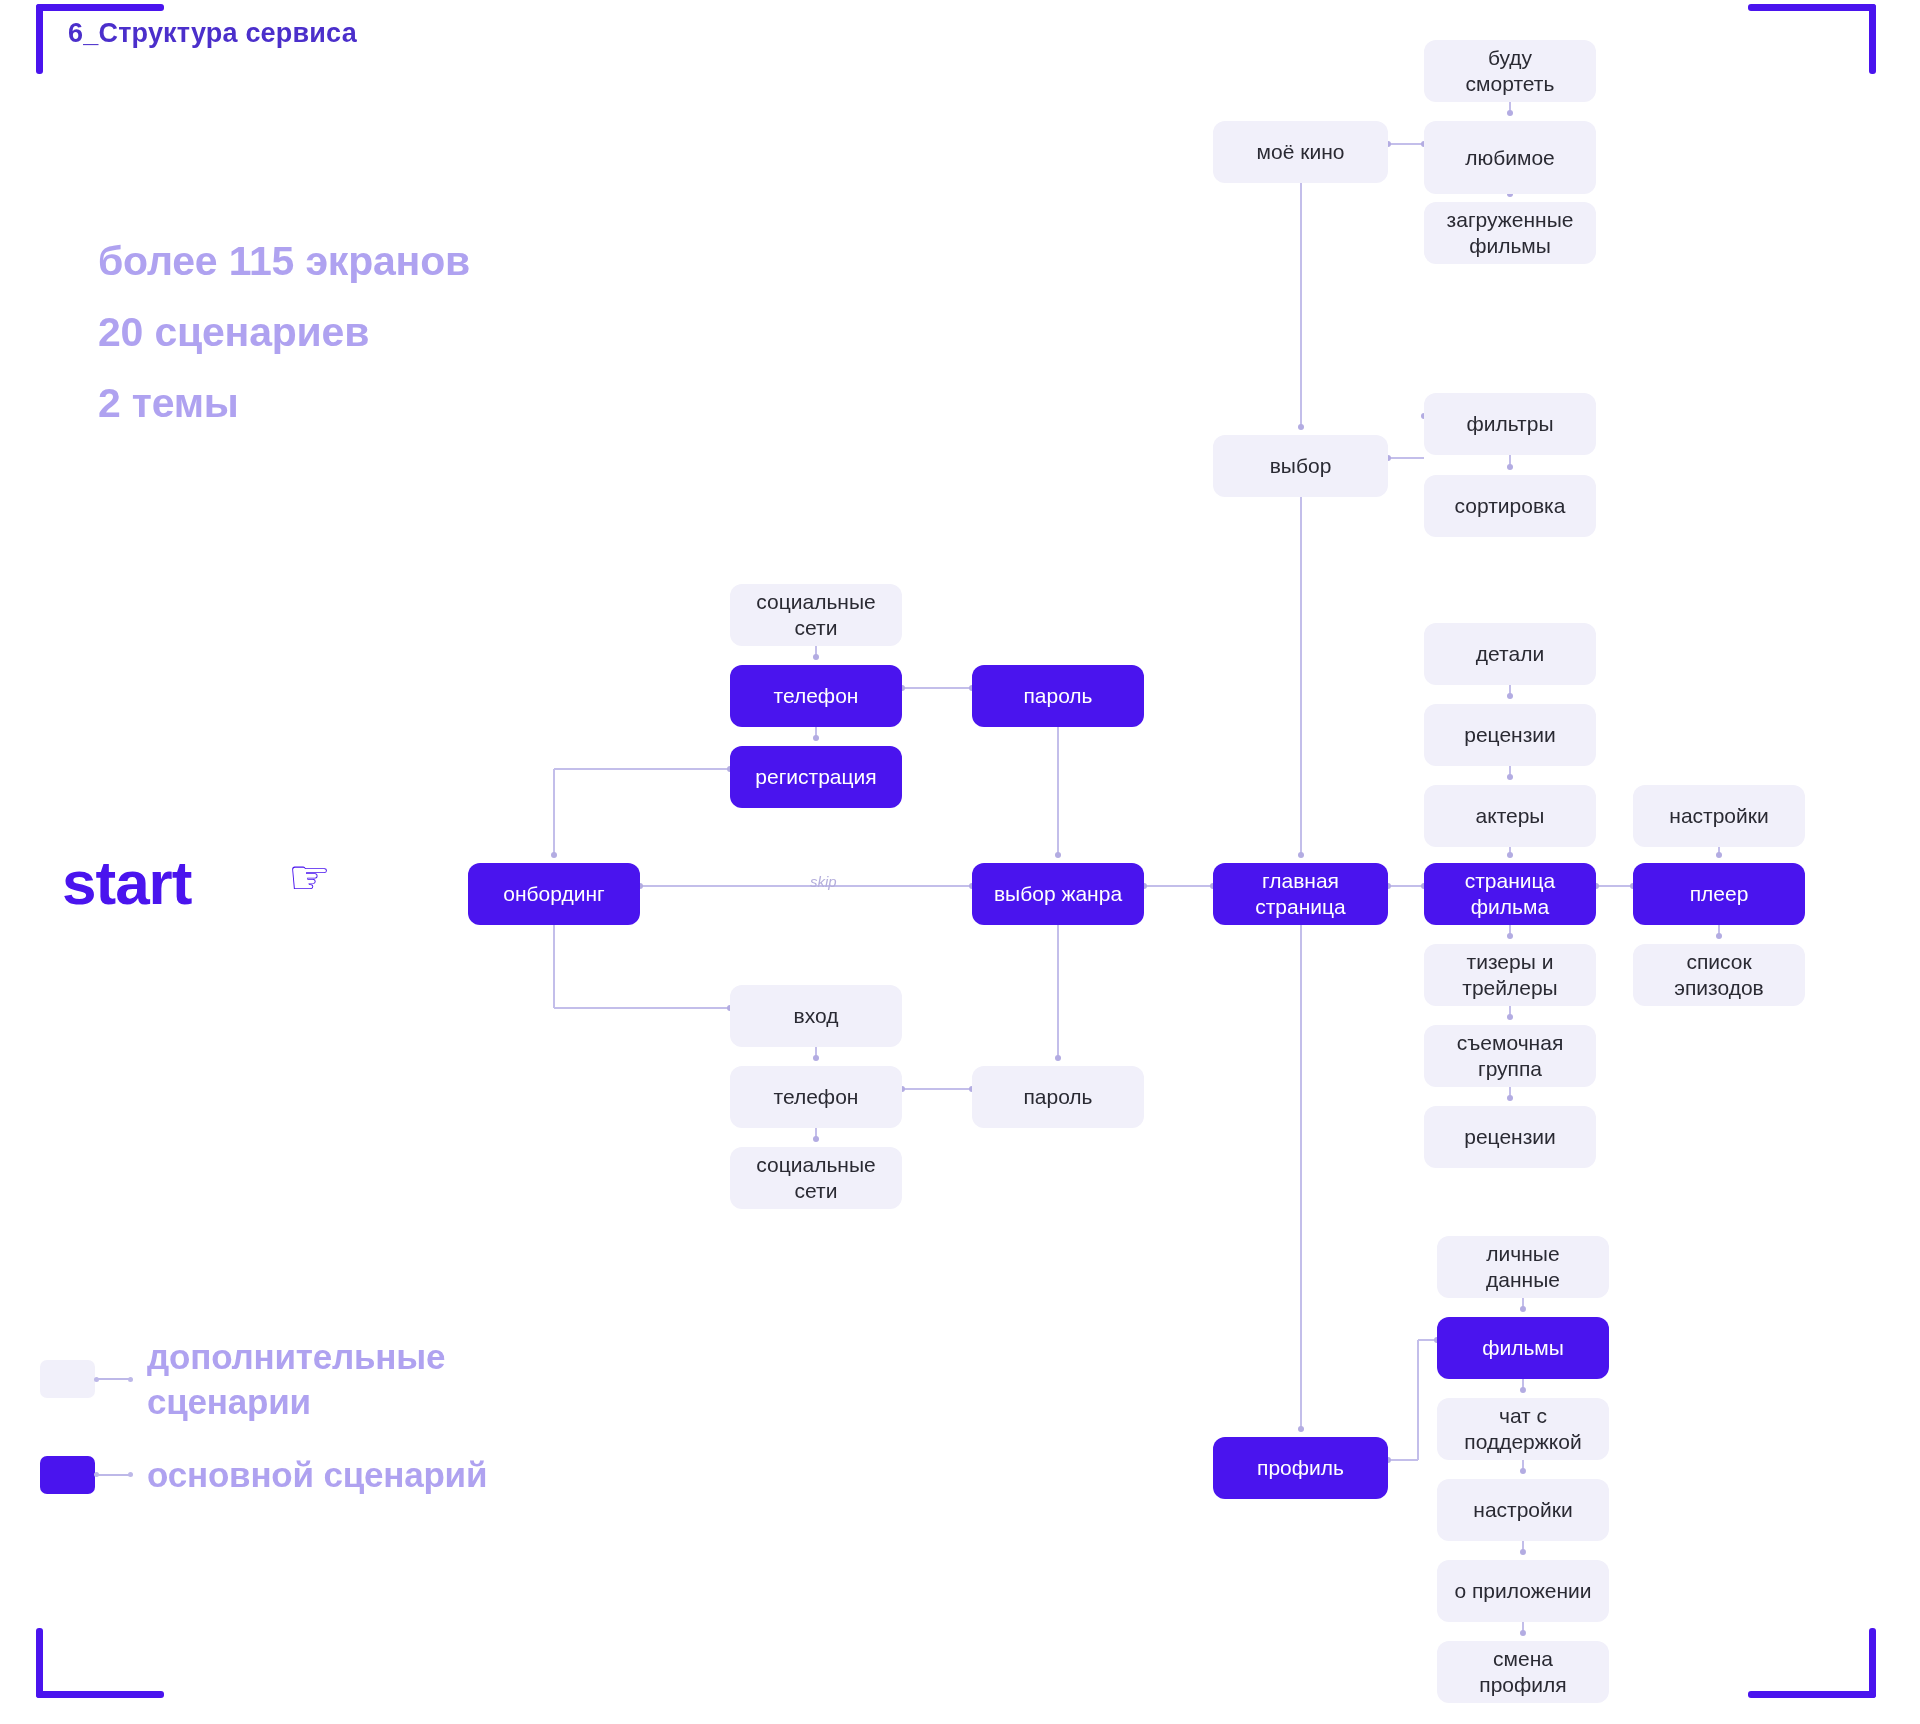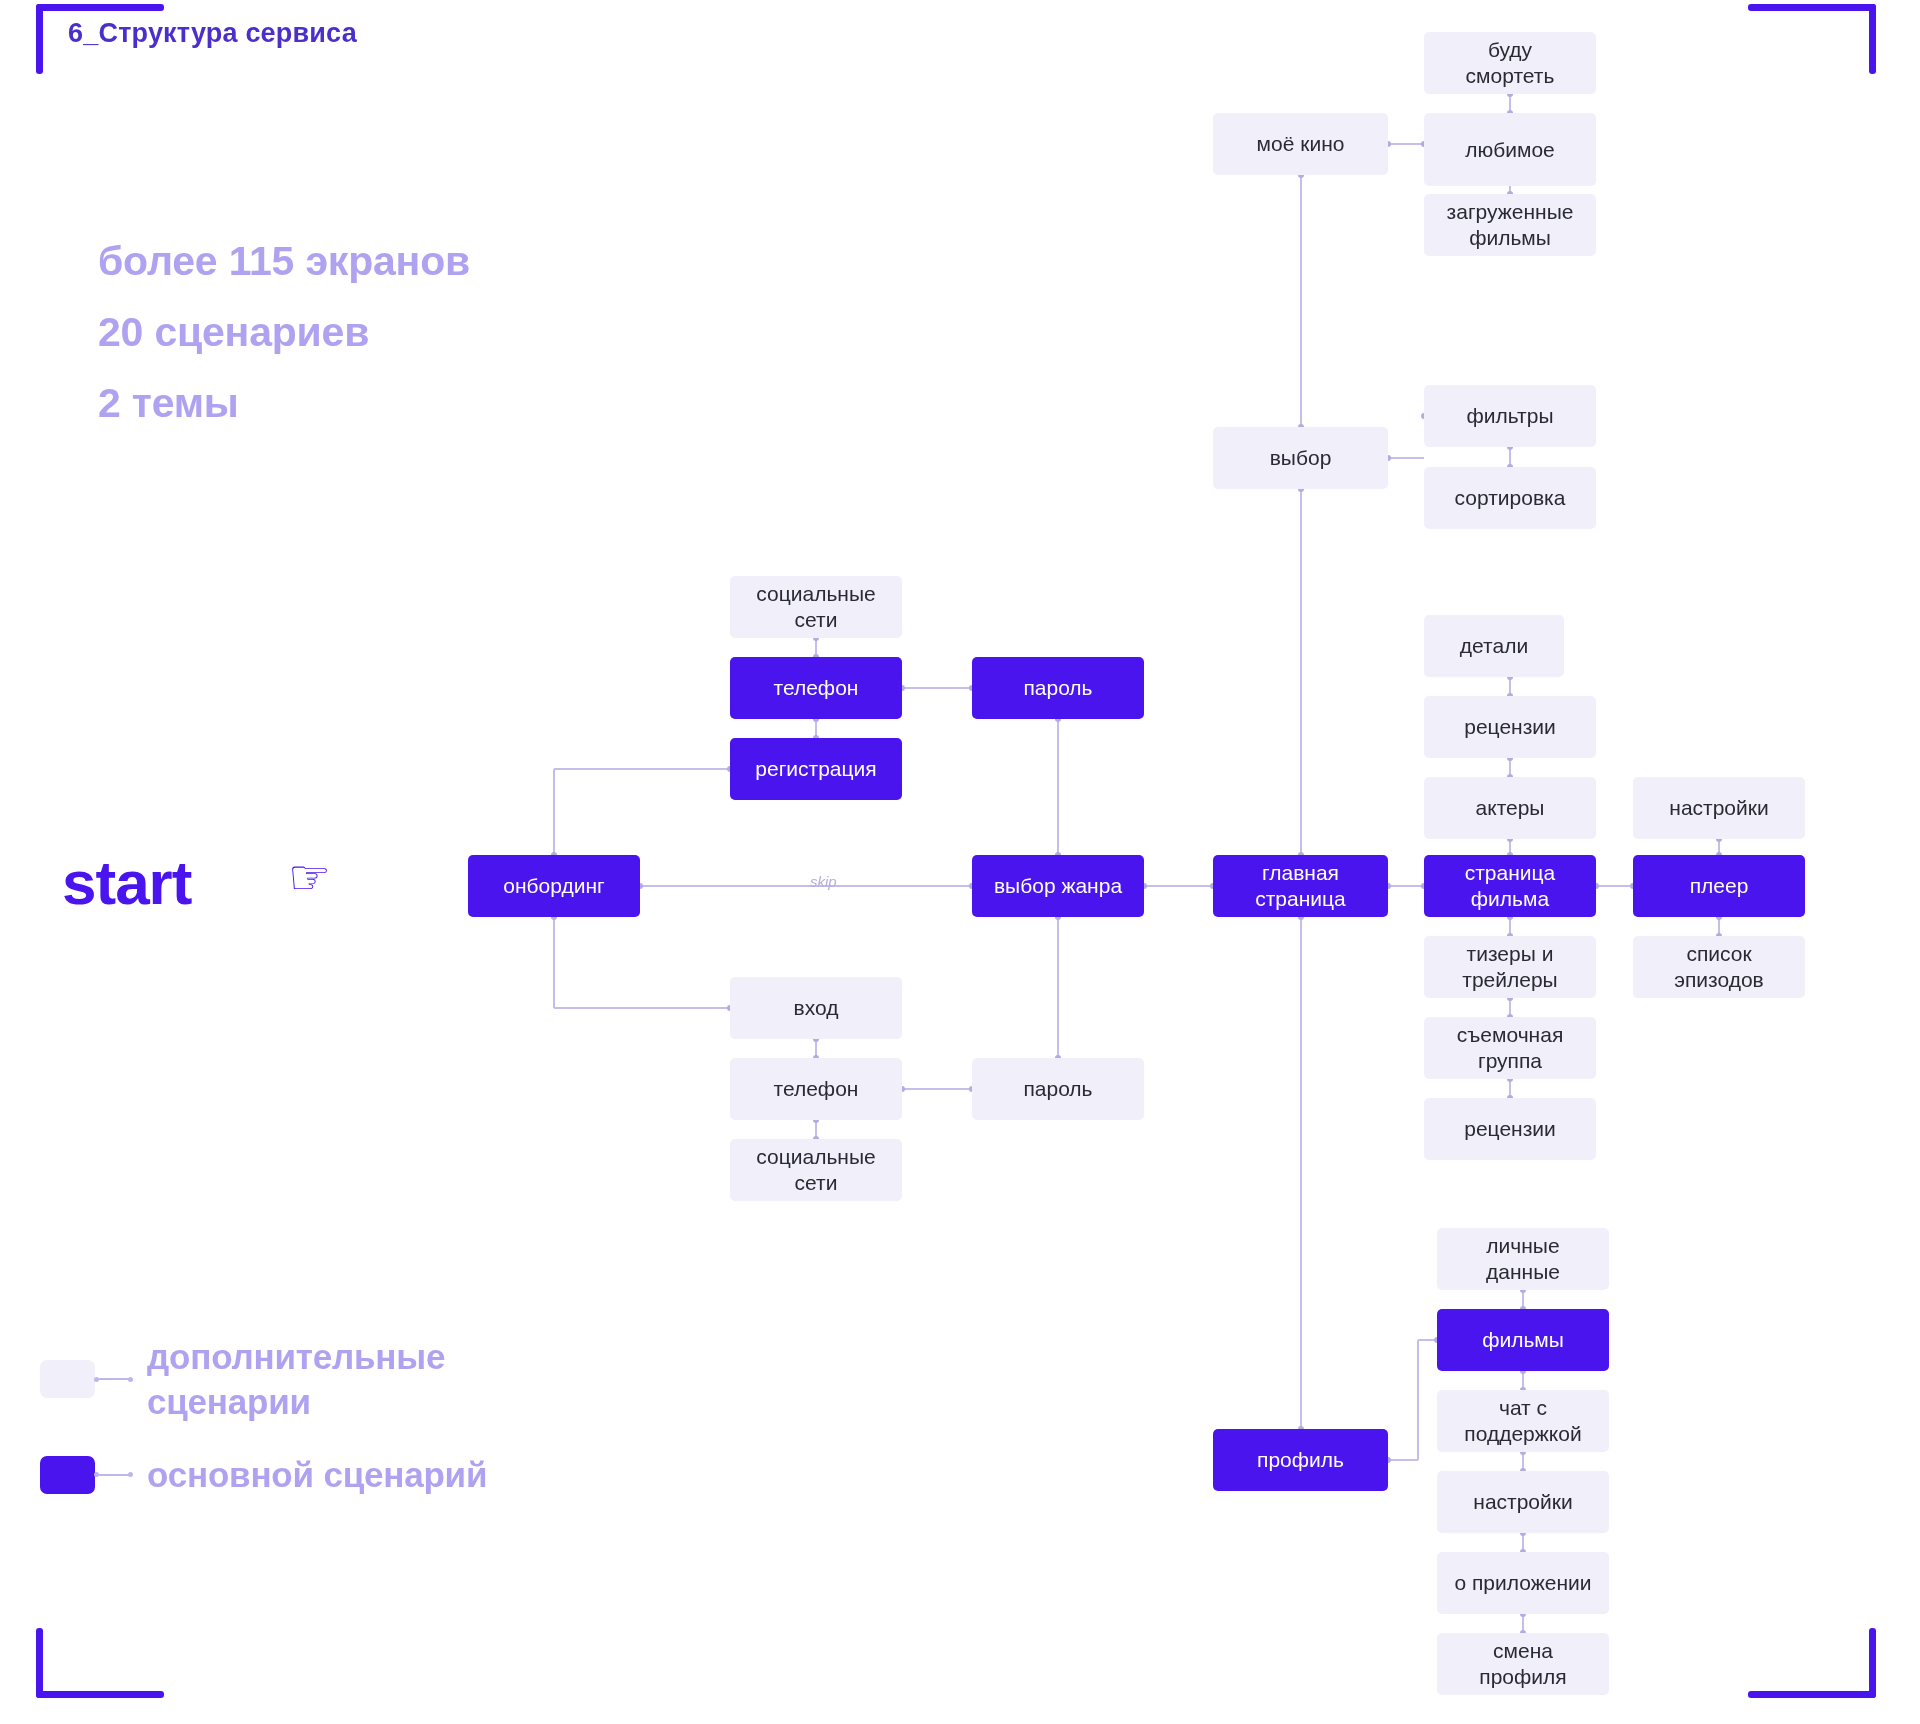--- a/index.html
+++ b/index.html
@@ -63,23 +63,23 @@
   }
   .legend-dash::before{left:-1px;}
   .legend-dash::after{right:-1px;}
   .legend-label{
     margin-left:15px;font-size:35px;font-weight:bold;color:#AFA2F0;
     line-height:45px;letter-spacing:-0.2px;
   }
 
   
   .node{
-    position:absolute;border-radius:5px;display:flex;align-items:center;
+    position:absolute;border-radius:12px;display:flex;align-items:center;
     justify-content:center;text-align:center;font-size:21px;line-height:26px;
-    box-sizing:border-box;padding:4px 10px;
+    box-sizing:border-box;padding:4px 10px;margin-top:8px;
   }
   .node.light{background:#F1F0FA;color:#2A2A33;}
   .node.solid{background:#4A14EE;color:#ffffff;}
 
   
   .ln{position:absolute;background:#C3BEEA;}
   .ln.h{height:2px;}
   .ln.v{width:2px;}
   .dot{position:absolute;width:6px;height:6px;border-radius:50%;background:#B3ACE2;}
   .skip-label{
@@ -279,21 +279,21 @@
       </div>
       <div class="node solid" style="left: 730px; top: 657px; width: 172px; height: 62px;">
         <span>телефон</span>
       </div>
       <div class="node solid" style="left: 972px; top: 657px; width: 172px; height: 62px;">
         <span>пароль</span>
       </div>
       <div class="node solid" style="left: 730px; top: 738px; width: 172px; height: 62px;">
         <span>регистрация</span>
       </div>
-      <div class="node light" style="left: 1424px; top: 615px; width: 140px; height: 62px;">
+      <div class="node light" style="left: 1424px; top: 615px; width: 172px; height: 62px;">
         <span>детали</span>
       </div>
       <div class="node light" style="left: 1424px; top: 696px; width: 172px; height: 62px;">
         <span>рецензии</span>
       </div>
       <div class="node light" style="left: 1424px; top: 777px; width: 172px; height: 62px;">
         <span>актеры</span>
       </div>
       <div class="node light" style="left: 1633px; top: 777px; width: 172px; height: 62px;">
         <span>настройки</span>

